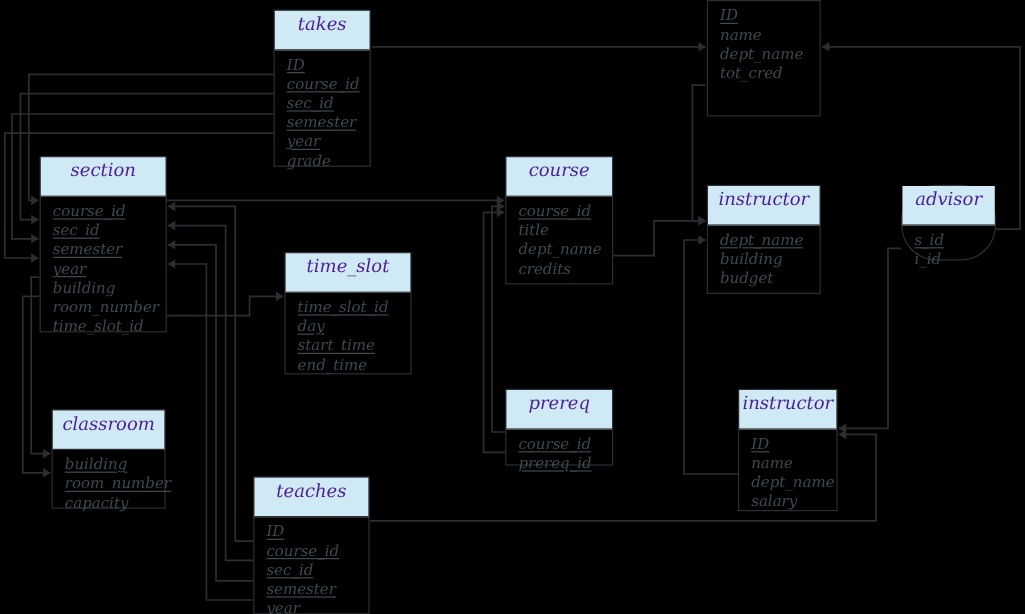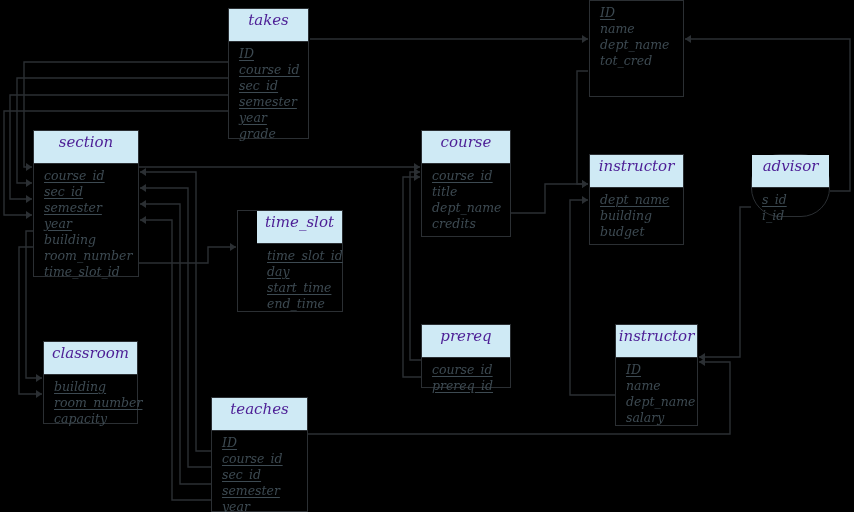--- a/index.html
+++ b/index.html
@@ -198,21 +198,21 @@
           <div class="attr">budget</div>
         </div>
       </div>
       <div class="table-box" style="left: 751px; top: 154px; width: 79px; height: 63px; border-radius: 29px;">
         <div class="table-title">advisor</div>
         <div class="attr-list">
           <div class="attr pk">s_id</div>
           <div class="attr">i_id</div>
         </div>
       </div>
-      <div class="table-box" style="left: 237px; top: 210px; width: 106px; height: 102px; padding-left: 19px;">
+      <div class="table-box" style="left: 237px; top: 210px; width: 106px; height: 102px;">
         <div class="table-title">time_slot</div>
         <div class="attr-list">
           <div class="attr pk">time_slot_id</div>
           <div class="attr pk">day</div>
           <div class="attr pk">start_time</div>
           <div class="attr">end_time</div>
         </div>
       </div>
       <div class="table-box" style="left: 421px; top: 324px; width: 90px; height: 64px;">
         <div class="table-title">prereq</div>

